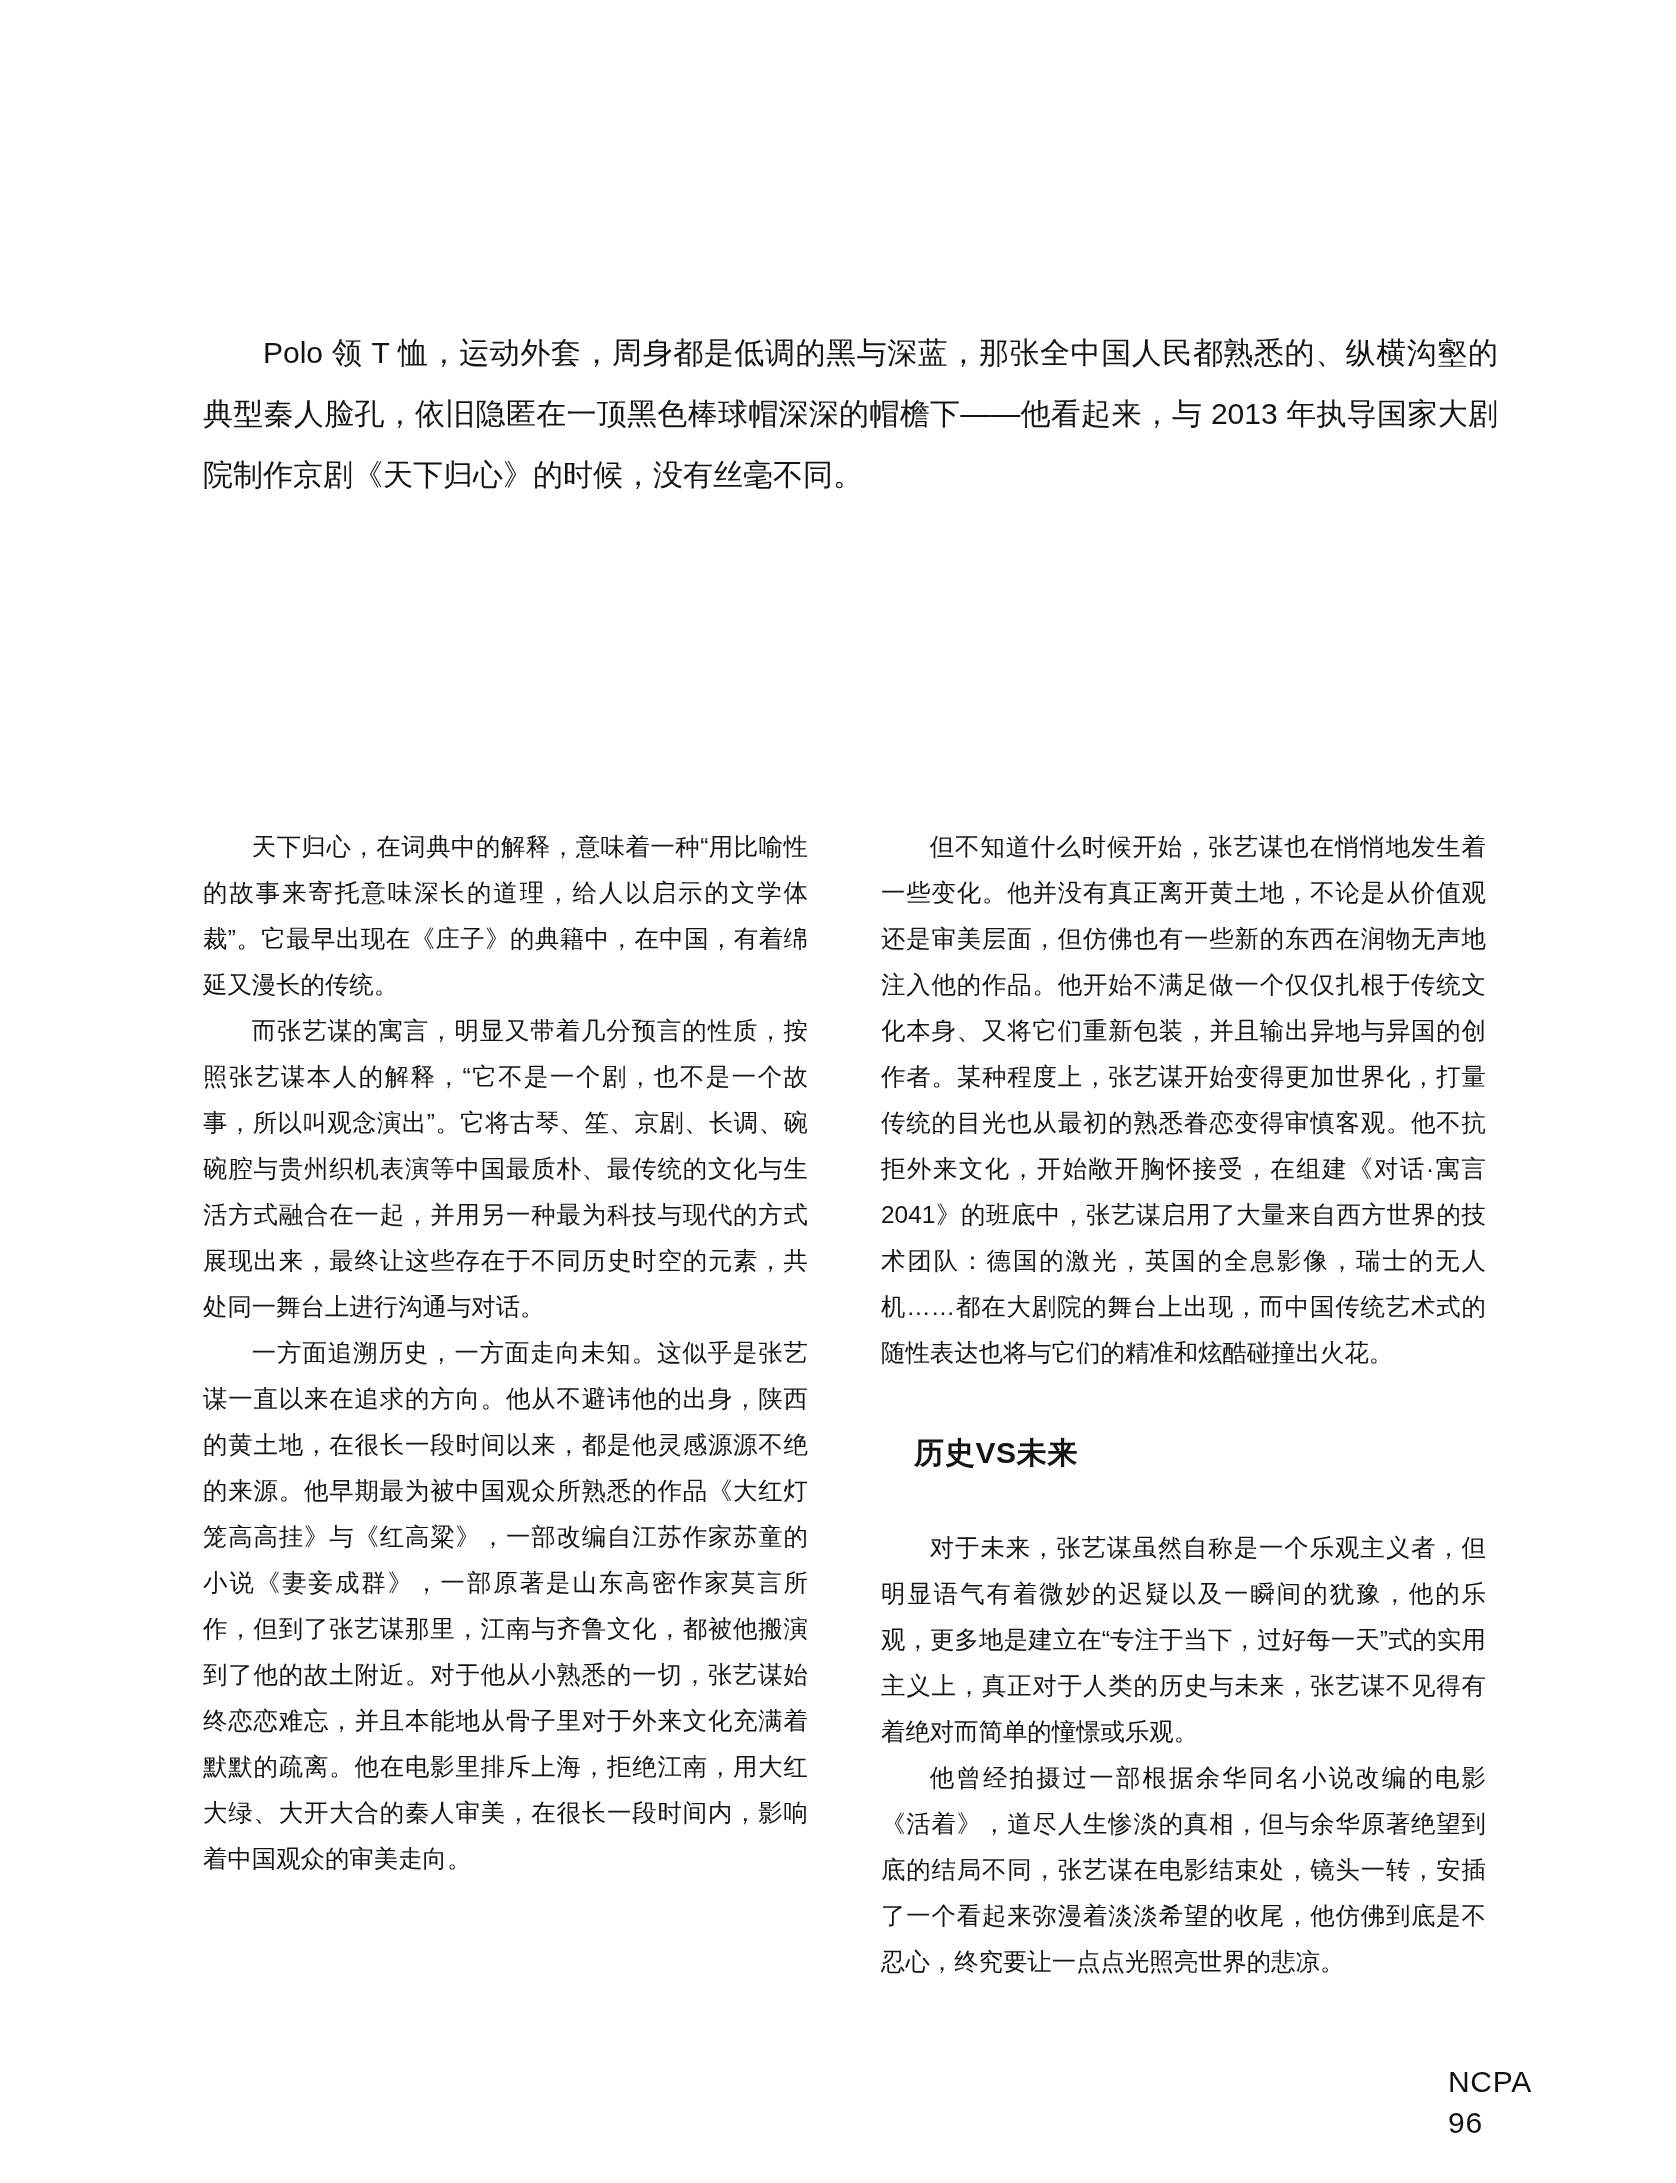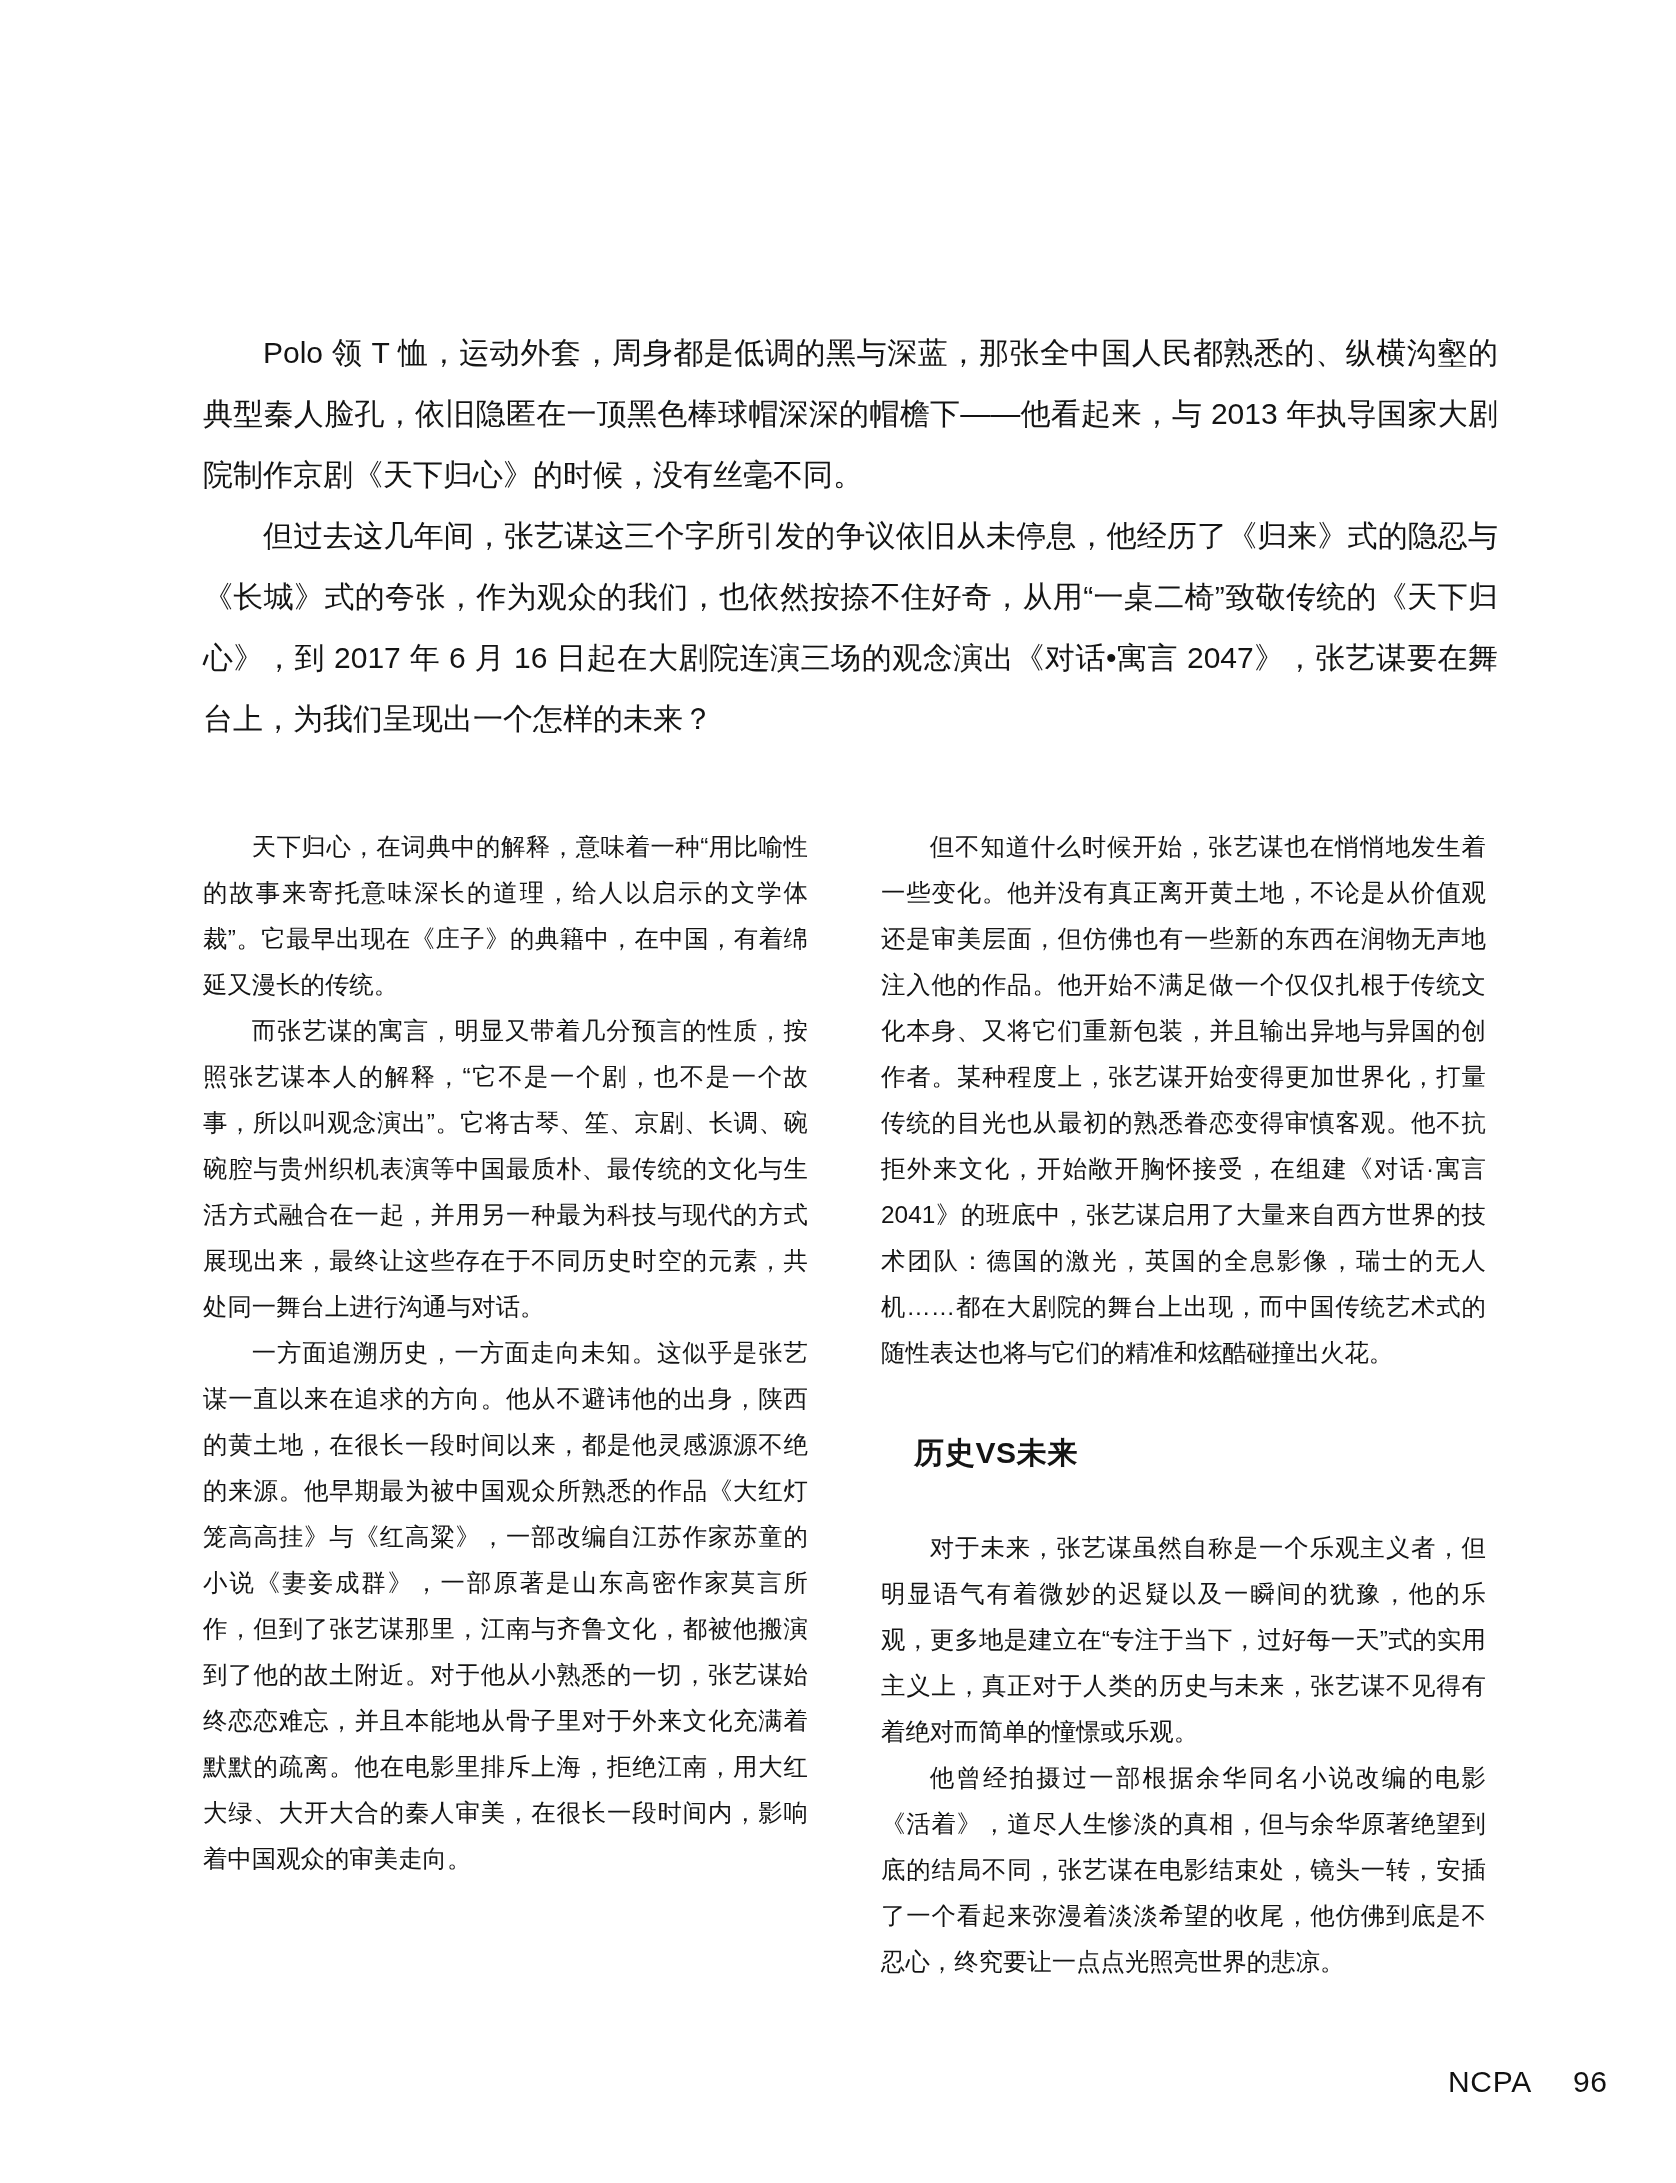--- a/index.html
+++ b/index.html
@@ -61,35 +61,35 @@
   }
   .col-left .section-heading  { margin-bottom: 59px; }
   .col-right .section-heading { margin-top: 58px; margin-bottom: 53px; margin-left: 33px; }
   
   .footer {
     position: absolute;
     left: 1448px;
     top: 2065px;
     display: flex;
     align-items: baseline;
-    gap: 41px;
+    gap: 7px;
     font-size: 30px;
     font-weight: 400;
     letter-spacing: 0.7px;
     color: #111111;
+    flex-direction: column;
   }
 </style>
 </head>
 <body>
 
 <div class="page">
 
   <section class="intro">
     <p>Polo 领 T 恤，运动外套，周身都是低调的黑与深蓝，那张全中国人民都熟悉的、纵横沟壑的典型秦人脸孔，依旧隐匿在一顶黑色棒球帽深深的帽檐下——他看起来，与 2013 年执导国家大剧院制作京剧《天下归心》的时候，没有丝毫不同。</p>
-    <p>但过去这几年间，张艺谋这三个字所引发的争议依旧从未停息，他经历了《归来》式的隐忍与《长城》式的夸张，作为观众的我们，也依然按捺不住好奇，从用“一桌二椅”致敬传统的《天下归心》，到 2017 年 6 月 16 日起在大剧院连演三场的观念演出《对话•寓言 2047》，张艺谋要在舞台上，为我们呈现出一个怎样的未来？</p>
   </section>
 
   <section class="col col-left">
     <p>天下归心，在词典中的解释，意味着一种“用比喻性的故事来寄托意味深长的道理，给人以启示的文学体裁”。它最早出现在《庄子》的典籍中，在中国，有着绵延又漫长的传统。</p>
     <p>而张艺谋的寓言，明显又带着几分预言的性质，按照张艺谋本人的解释，“它不是一个剧，也不是一个故事，所以叫观念演出”。它将古琴、笙、京剧、长调、碗碗腔与贵州织机表演等中国最质朴、最传统的文化与生活方式融合在一起，并用另一种最为科技与现代的方式展现出来，最终让这些存在于不同历史时空的元素，共处同一舞台上进行沟通与对话。</p>
     <p>一方面追溯历史，一方面走向未知。这似乎是张艺谋一直以来在追求的方向。他从不避讳他的出身，陕西的黄土地，在很长一段时间以来，都是他灵感源源不绝的来源。他早期最为被中国观众所熟悉的作品《大红灯笼高高挂》与《红高粱》，一部改编自江苏作家苏童的小说《妻妾成群》，一部原著是山东高密作家莫言所作，但到了张艺谋那里，江南与齐鲁文化，都被他搬演到了他的故土附近。对于他从小熟悉的一切，张艺谋始终恋恋难忘，并且本能地从骨子里对于外来文化充满着默默的疏离。他在电影里排斥上海，拒绝江南，用大红大绿、大开大合的秦人审美，在很长一段时间内，影响着中国观众的审美走向。</p>
   </section>
 
   <section class="col col-right">
     <p>但不知道什么时候开始，张艺谋也在悄悄地发生着一些变化。他并没有真正离开黄土地，不论是从价值观还是审美层面，但仿佛也有一些新的东西在润物无声地注入他的作品。他开始不满足做一个仅仅扎根于传统文化本身、又将它们重新包装，并且输出异地与异国的创作者。某种程度上，张艺谋开始变得更加世界化，打量传统的目光也从最初的熟悉眷恋变得审慎客观。他不抗拒外来文化，开始敞开胸怀接受，在组建《对话·寓言 2041》的班底中，张艺谋启用了大量来自西方世界的技术团队：德国的激光，英国的全息影像，瑞士的无人机……都在大剧院的舞台上出现，而中国传统艺术式的随性表达也将与它们的精准和炫酷碰撞出火花。</p>

